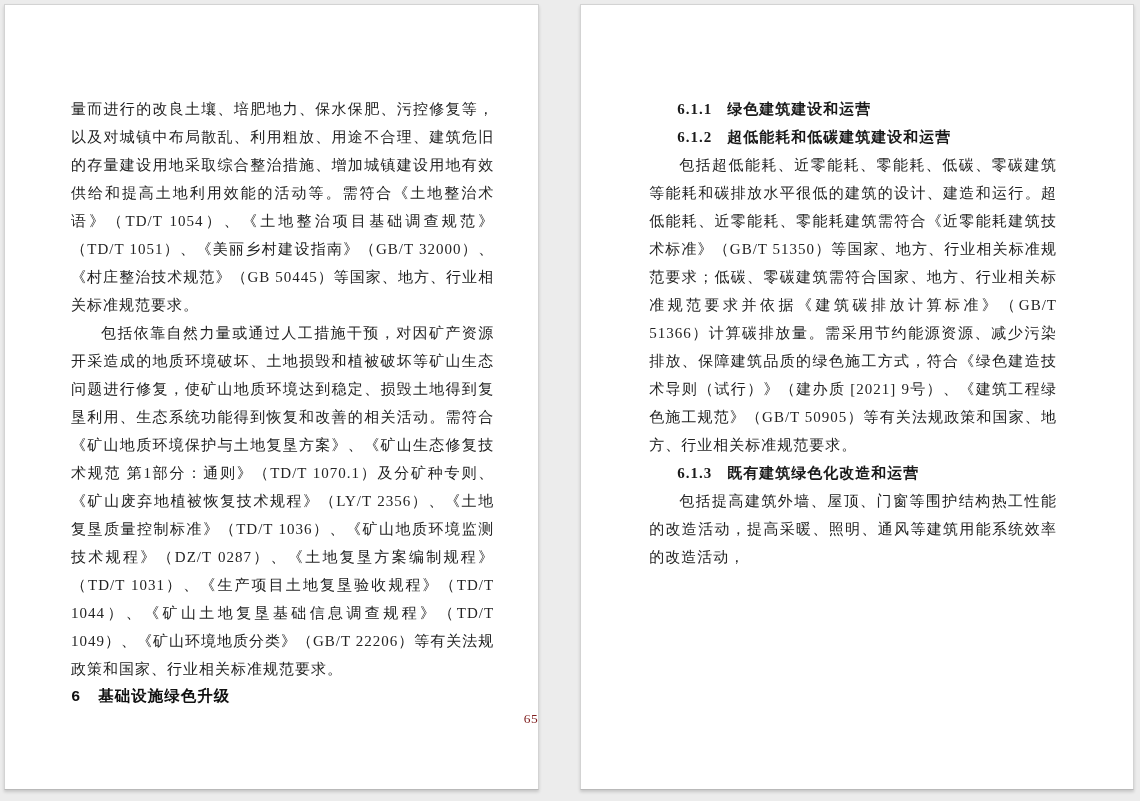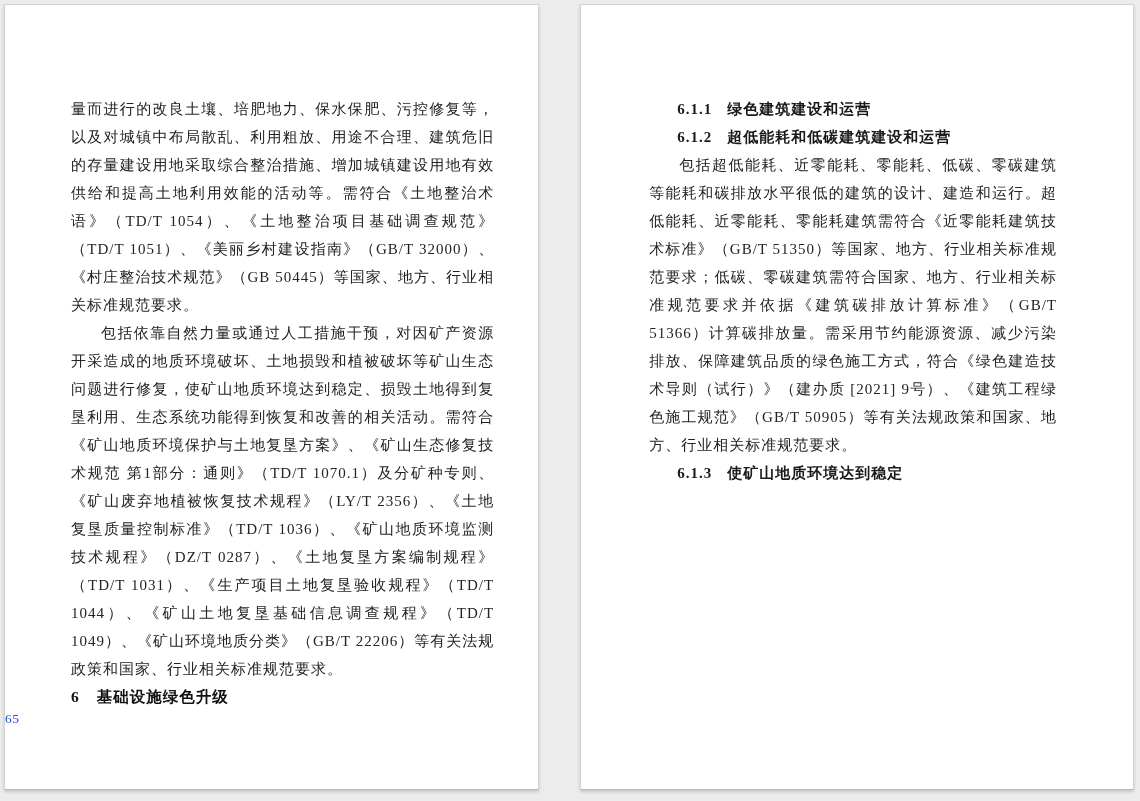--- a/index.html
+++ b/index.html
@@ -43,21 +43,21 @@
     line-height: 28px;
     letter-spacing: 1px;
     text-align: justify;
     text-align-last: left;
   }
   .indent {
     text-indent: 2em;
   }
   .h1 {
     margin: 0;
-    font-family: Liberation Serif, serif;
+    font-family: Liberation Mono, monospace;
     font-weight: bold;
     font-size: 15.5px;
     line-height: 28px;
     letter-spacing: 1px;
     color: #111111;
   }
   .h1 .hnum { margin-right: 17px; }
   .h2, .h3 {
     margin: 0;
     padding-left: 28px;
@@ -66,25 +66,25 @@
     line-height: 28px;
     letter-spacing: 1px;
     color: #1a1a1a;
   }
   .h2 .hnum, .h3 .hnum { margin-right: 15px; }
   .page-num {
     position: absolute;
     left: 0;
     right: 0;
     top: 704px;
-    text-align: left;
+    text-align: right;
     font-size: 13.5px;
     line-height: 20px;
     letter-spacing: 0.5px;
-    color: #1d4ed8;
+    color: #7f1d1d;
   }
 </style>
 </head>
 <body>
 
 <div class="spread">
 
   <div class="page page-left">
     <p class="para">量而进行的改良土壤、培肥地力、保水保肥、污控修复等，以及对城镇中布局散乱、利用粗放、用途不合理、建筑危旧的存量建设用地采取综合整治措施、增加城镇建设用地有效供给和提高土地利用效能的活动等。需符合《土地整治术语》（TD/T 1054）、《土地整治项目基础调查规范》（TD/T 1051）、《美丽乡村建设指南》（GB/T 32000）、《村庄整治技术规范》（GB 50445）等国家、地方、行业相关标准规范要求。</p>
     <p class="para indent">包括依靠自然力量或通过人工措施干预，对因矿产资源开采造成的地质环境破坏、土地损毁和植被破坏等矿山生态问题进行修复，使矿山地质环境达到稳定、损毁土地得到复垦利用、生态系统功能得到恢复和改善的相关活动。需符合《矿山地质环境保护与土地复垦方案》、《矿山生态修复技术规范 第1部分：通则》（TD/T 1070.1）及分矿种专则、《矿山废弃地植被恢复技术规程》（LY/T 2356）、《土地复垦质量控制标准》（TD/T 1036）、《矿山地质环境监测技术规程》（DZ/T 0287）、《土地复垦方案编制规程》（TD/T 1031）、《生产项目土地复垦验收规程》（TD/T 1044）、《矿山土地复垦基础信息调查规程》（TD/T 1049）、《矿山环境地质分类》（GB/T 22206）等有关法规政策和国家、行业相关标准规范要求。</p>
@@ -96,17 +96,18 @@
 
   <div class="page page-right">
     <div class="h3">
       <span class="hnum">6.1.1</span><span class="htitle">绿色建筑建设和运营</span>
     </div>
     <div class="h3">
       <span class="hnum">6.1.2</span><span class="htitle">超低能耗和低碳建筑建设和运营</span>
     </div>
     <p class="para indent">包括超低能耗、近零能耗、零能耗、低碳、零碳建筑等能耗和碳排放水平很低的建筑的设计、建造和运行。超低能耗、近零能耗、零能耗建筑需符合《近零能耗建筑技术标准》（GB/T 51350）等国家、地方、行业相关标准规范要求；低碳、零碳建筑需符合国家、地方、行业相关标准规范要求并依据《建筑碳排放计算标准》（GB/T 51366）计算碳排放量。需采用节约能源资源、减少污染排放、保障建筑品质的绿色施工方式，符合《绿色建造技术导则（试行）》（建办质 [2021] 9号）、《建筑工程绿色施工规范》（GB/T 50905）等有关法规政策和国家、地方、行业相关标准规范要求。</p>
     <div class="h3">
-      <span class="hnum">6.1.3</span><span class="htitle">使矿山地质环境达到稳定</span>
+      <span class="hnum">6.1.3</span><span class="htitle">既有建筑绿色化改造和运营</span>
     </div>
+    <p class="para indent">包括提高建筑外墙、屋顶、门窗等围护结构热工性能的改造活动，提高采暖、照明、通风等建筑用能系统效率的改造活动，</p>
   </div>
 
 </div>
 
 </body></html>

